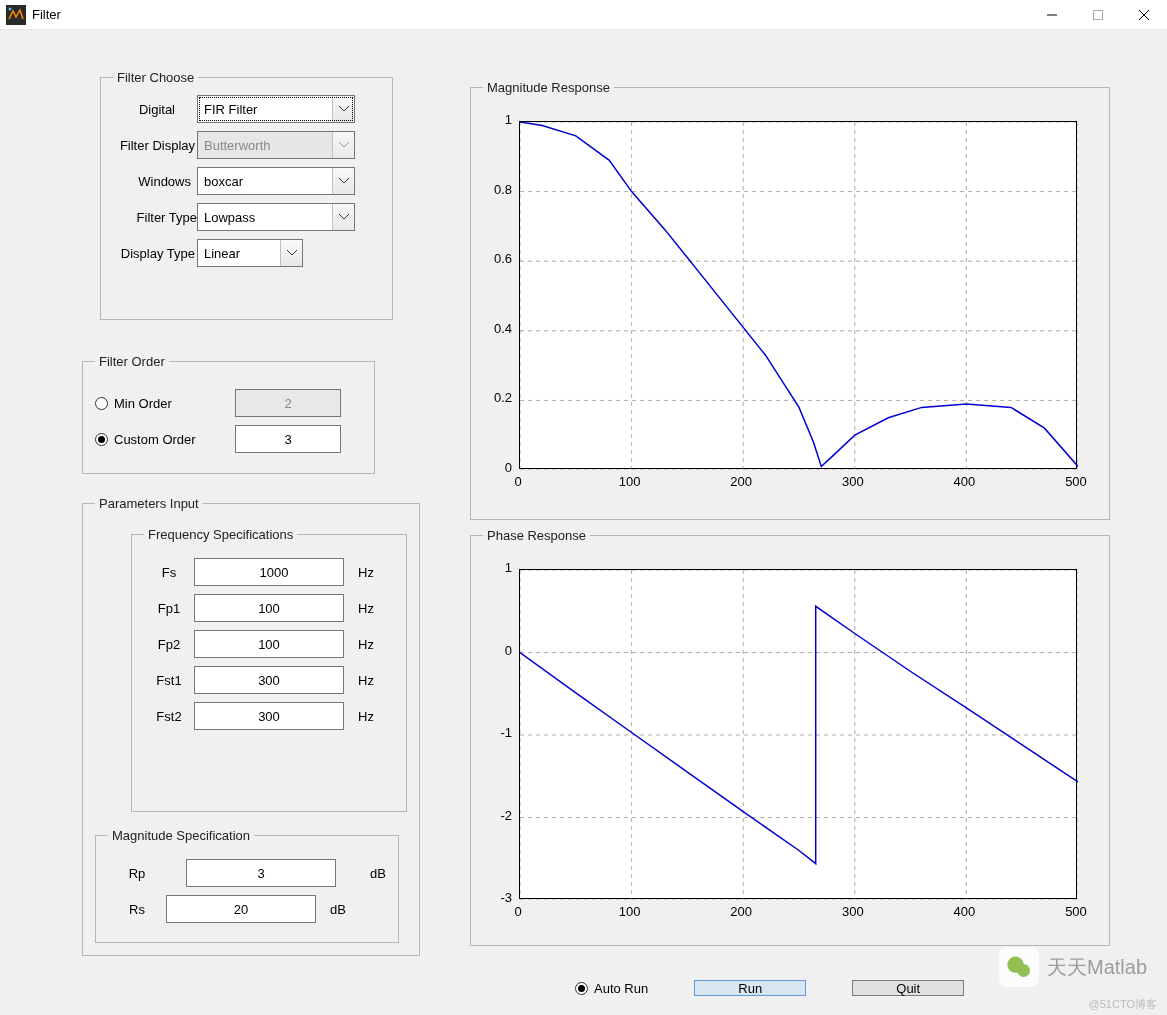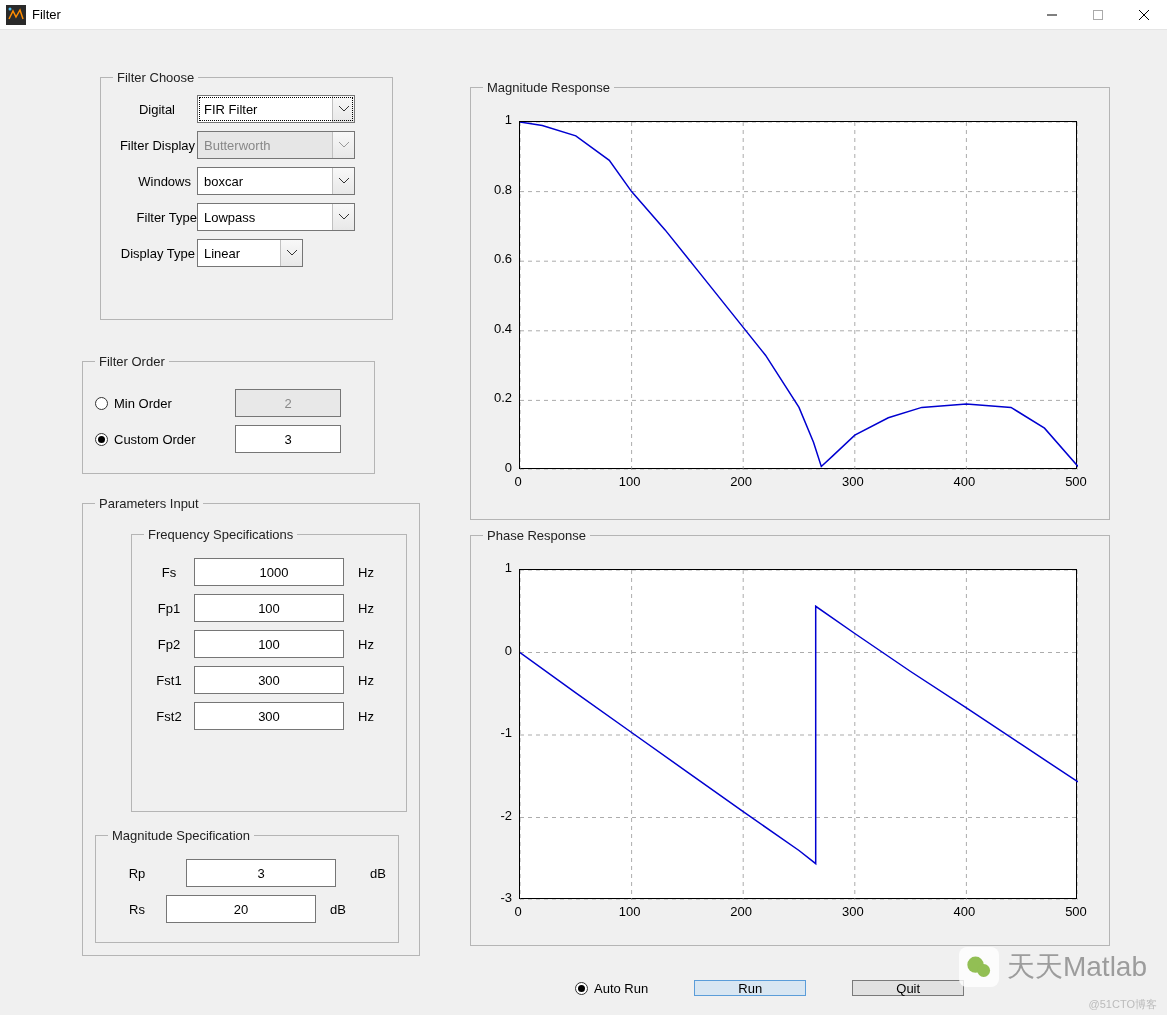--- a/index.html
+++ b/index.html
@@ -33,21 +33,21 @@
 .radio-dot { width: 13px; height: 13px; border: 1px solid #333; border-radius: 50%; display:flex;align-items:center;justify-content:center; background:#fff;}
 .radio-dot .inner { width: 7px; height: 7px; background: #000; border-radius: 50%; }
 
 .btn { border: 1px solid #7a7a7a; background: #e1e1e1; height: 16px; display: flex; align-items: center; justify-content: center; }
 .btn.primary { background: #d8e6f2; border-color: #5b9dd9; }
 
 .axes { position: absolute; background: #fff; border: 1px solid #000; }
 .tick { font-size: 13px; color: #000; position: absolute; }
 
 .watermark { position: absolute; right: 20px; bottom: 28px; display:flex; align-items:center; gap:8px; opacity: 0.8;}
-.watermark-text { font-size: 28px; color: #888; font-weight: 400;}
+.watermark-text { font-size: 20px; color: #888; font-weight: 400;}
 .wm-icon { width: 40px; height: 40px; background: #fff; border-radius: 8px; display:flex;align-items:center;justify-content:center;}
 .faded { position:absolute; right:10px; bottom:3px; color:#bbb; font-size:11px;}
 </style>
 </head>
 <body>
 
 <div class="titlebar">
   <svg class="titlebar-icon" viewBox="0 0 20 20">
       <rect width="20" height="20" fill="#2a2a2a"></rect>
       <path d="M3 14 L7 6 L10 12 L14 5 L17 14" stroke="#ff8c00" stroke-width="1.5" fill="none"></path>

